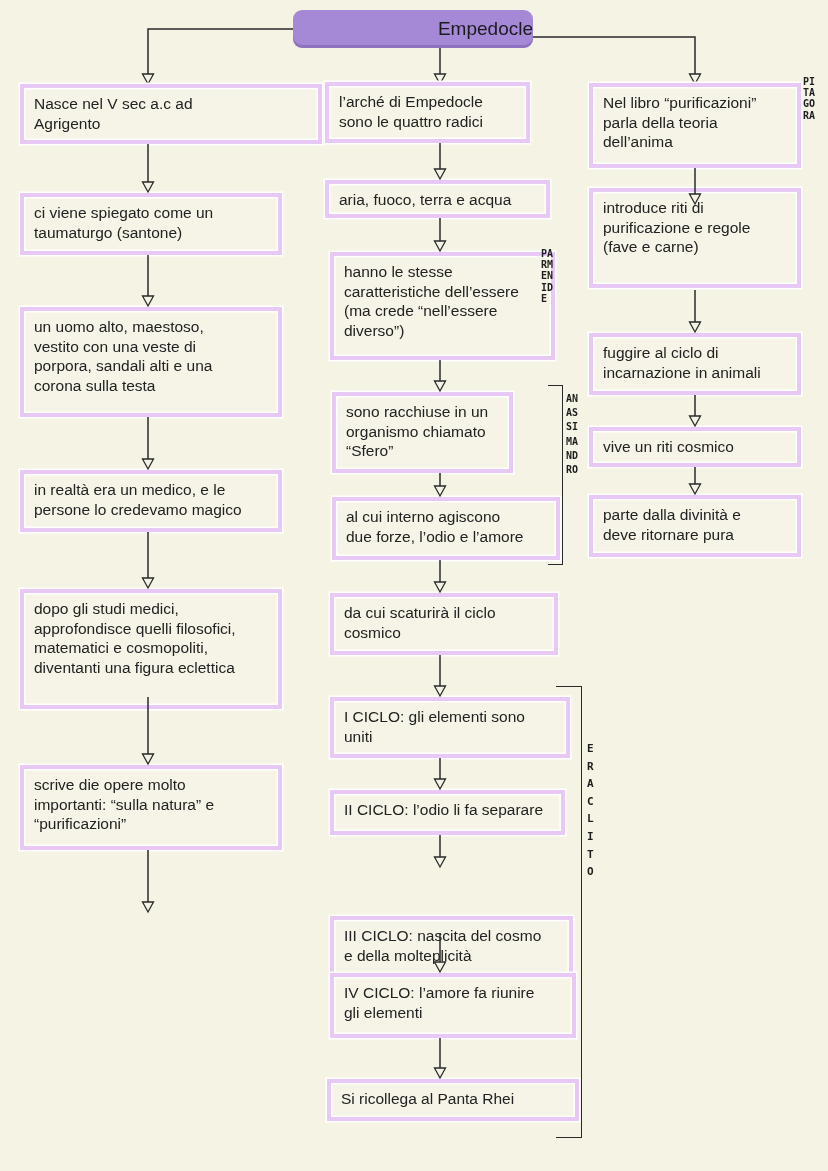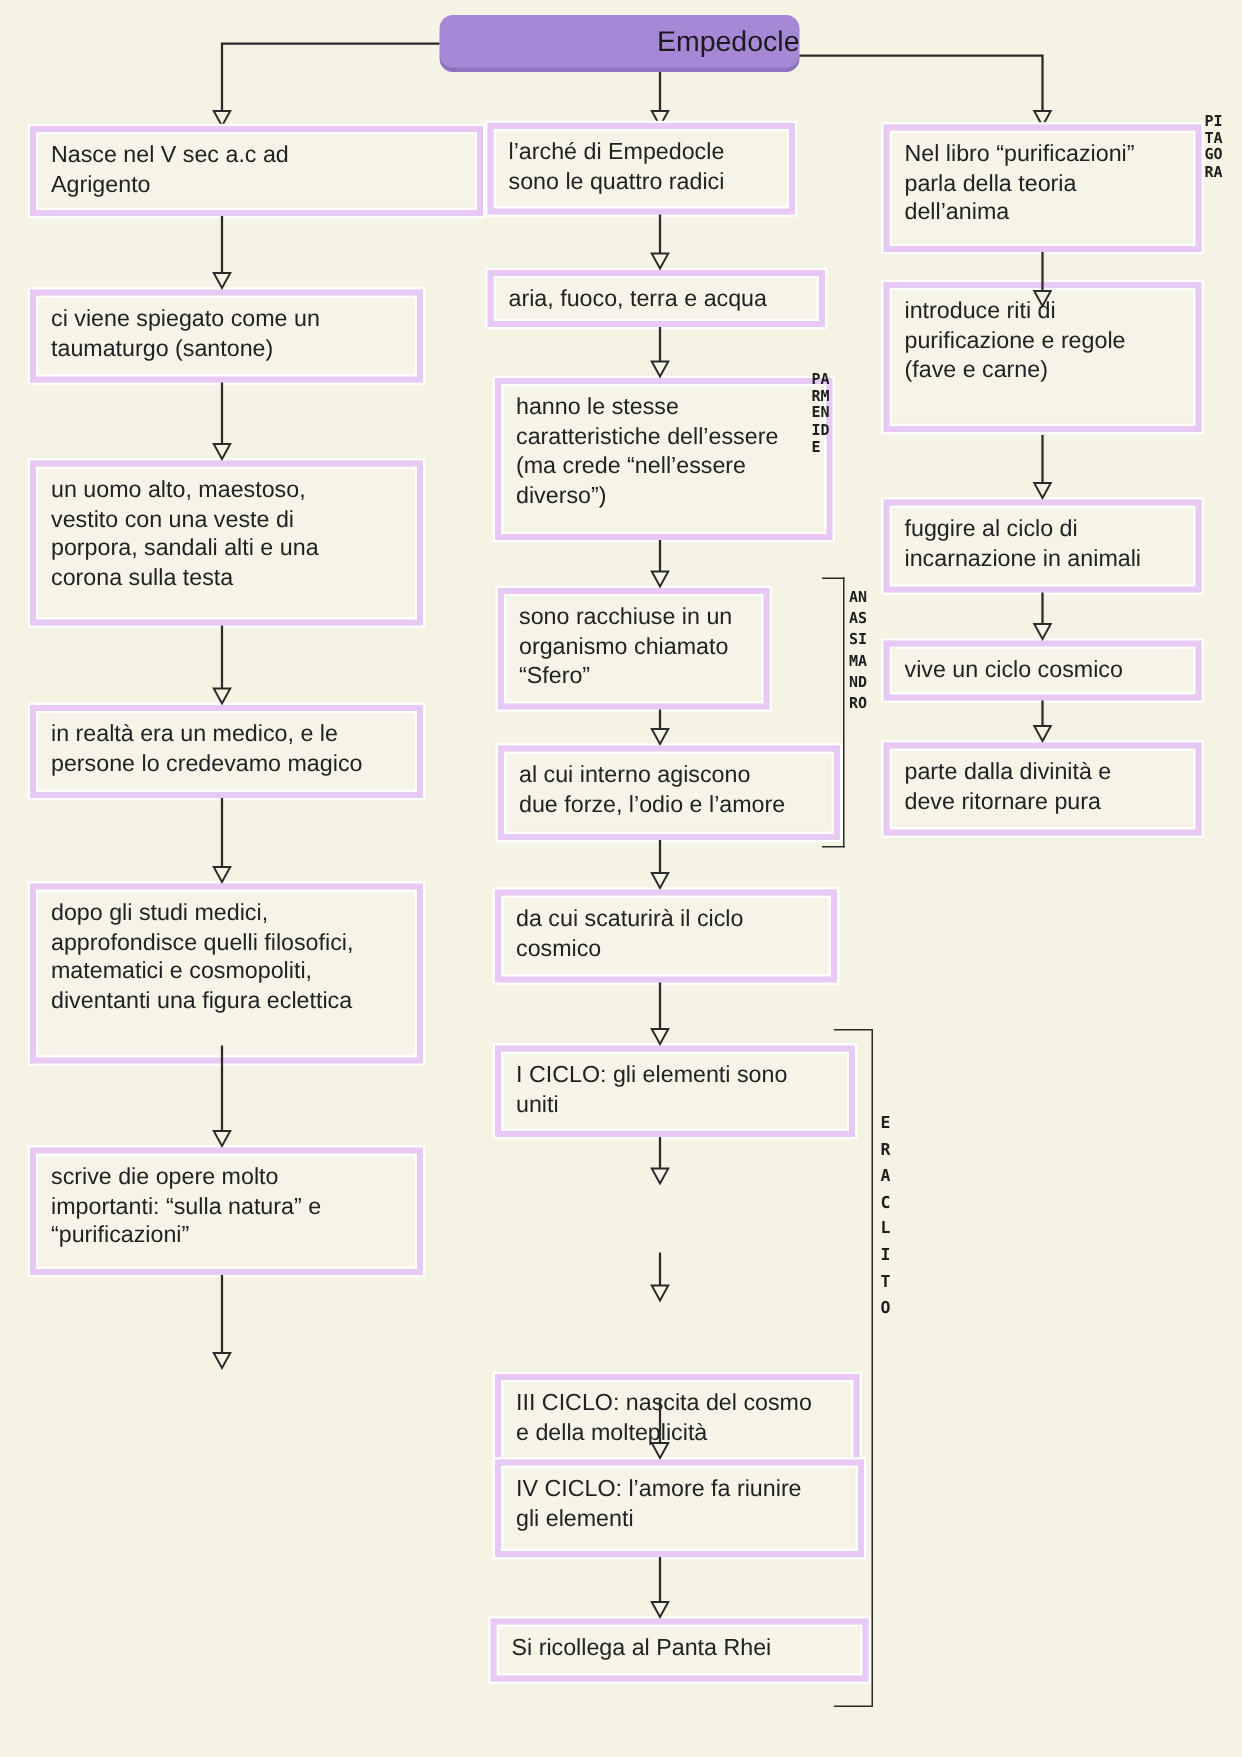--- a/index.html
+++ b/index.html
@@ -80,35 +80,36 @@
 diverso”)</div>
   <div class="node" style="left:332px;top:392px;width:181px;height:81px">sono racchiuse in un
 organismo chiamato
 “Sfero”</div>
   <div class="node" style="left:332px;top:497px;width:228px;height:63px">al cui interno agiscono
 due forze, l’odio e l’amore</div>
   <div class="node" style="left:330px;top:697px;width:240px;height:61px">I CICLO: gli elementi sono
 uniti</div>
   <div class="node" style="left:330px;top:593px;width:228px;height:62px">da cui scaturirà il ciclo
 cosmico</div>
+  <div class="node" style="left:330px;top:790px;width:235px;height:45px">II CICLO: l’odio li fa separare</div>
   <div class="node" style="left:330px;top:916px;width:243px;height:65px">III CICLO: nascita del cosmo
 e della molteplicità</div>
   <div class="node" style="left:330px;top:973px;width:246px;height:65px">IV CICLO: l’amore fa riunire
 gli elementi</div>
   <div class="node" style="left:327px;top:1079px;width:252px;height:42px">Si ricollega al Panta Rhei</div>
 
   <div class="node" style="left:589px;top:83px;width:212px;height:85px">Nel libro “purificazioni”
 parla della teoria
 dell’anima</div>
   <div class="node" style="left:589px;top:188px;width:212px;height:100px">introduce riti di
 purificazione e regole
 (fave e carne)</div>
   <div class="node" style="left:589px;top:333px;width:212px;height:62px">fuggire al ciclo di
 incarnazione in animali</div>
-  <div class="node" style="left:589px;top:427px;width:212px;height:40px">vive un ciclo cosmico</div>
+  <div class="node" style="left:589px;top:427px;width:212px;height:40px">vive un riti cosmico</div>
   <div class="node" style="left:589px;top:495px;width:212px;height:62px">parte dalla divinità e
 deve ritornare pura</div>
 
   <svg class="arr" width="18" height="49" style="left:139px;top:144px">
       <line x1="9" y1="0" x2="9" y2="38" stroke="#2a2a2a" stroke-width="1.5"></line>
       <polygon points="3.5,38 14.5,38 9,48" fill="#f5f3e4" stroke="#2a2a2a" stroke-width="1.3"></polygon>
     </svg>
   <svg class="arr" width="18" height="52" style="left:139px;top:255px">
       <line x1="9" y1="0" x2="9" y2="41" stroke="#2a2a2a" stroke-width="1.5"></line>
       <polygon points="3.5,41 14.5,41 9,51" fill="#f5f3e4" stroke="#2a2a2a" stroke-width="1.3"></polygon>

